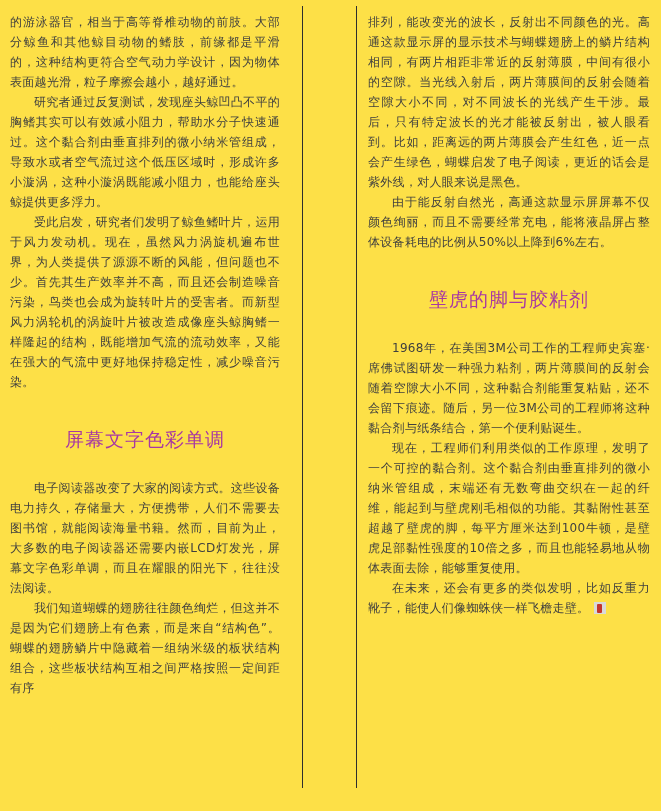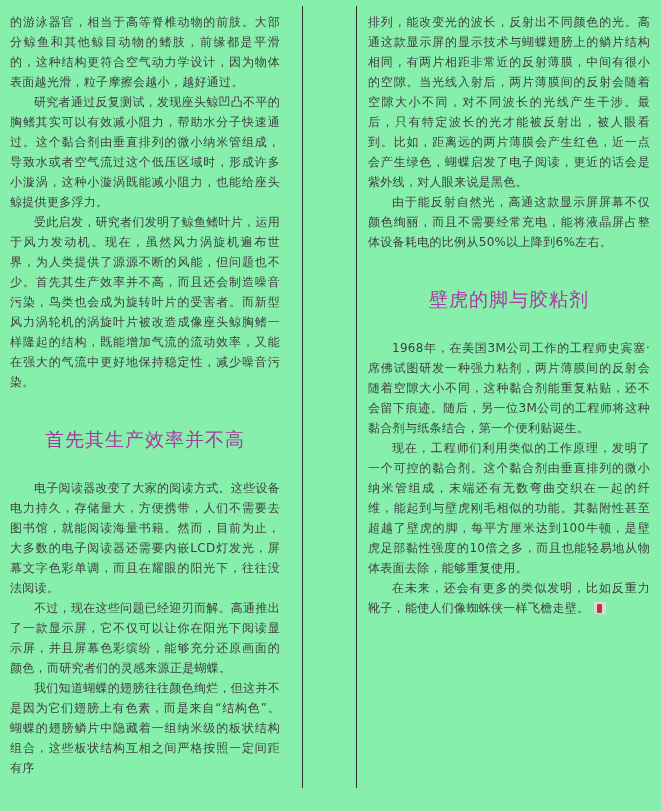--- a/index.html
+++ b/index.html
@@ -4,21 +4,21 @@
 <style>
   html, body {
     margin: 0;
     padding: 0;
     background: #ffffff;
   }
   .page {
     position: relative;
     width: 661px;
     height: 811px;
-    background: #86efac;
+    background: #fde047;
     overflow: hidden;
     font-family: "DejaVu Sans", sans-serif;
   }
   .column {
     position: absolute;
     top: 12px;
     font-size: 12px;
     line-height: 20px;
     color: #3f3f3f;
     letter-spacing: 0.3px;
@@ -75,23 +75,22 @@
 
 <div class="page">
 
   <div class="rule rule-inner-left"></div>
   <div class="rule rule-inner-right"></div>
 
   <div class="column col-left">
     <p class="no-indent">的游泳器官，相当于高等脊椎动物的前肢。大部分鲸鱼和其他鲸目动物的鳍肢，前缘都是平滑的，这种结构更符合空气动力学设计，因为物体表面越光滑，粒子摩擦会越小，越好通过。</p>
     <p class="indent">研究者通过反复测试，发现座头鲸凹凸不平的胸鳍其实可以有效减小阻力，帮助水分子快速通过。这个黏合剂由垂直排列的微小纳米管组成，导致水或者空气流过这个低压区域时，形成许多小漩涡，这种小漩涡既能减小阻力，也能给座头鲸提供更多浮力。</p>
     <p class="indent">受此启发，研究者们发明了鲸鱼鳍叶片，运用于风力发动机。现在，虽然风力涡旋机遍布世界，为人类提供了源源不断的风能，但问题也不少。首先其生产效率并不高，而且还会制造噪音污染，鸟类也会成为旋转叶片的受害者。而新型风力涡轮机的涡旋叶片被改造成像座头鲸胸鳍一样隆起的结构，既能增加气流的流动效率，又能在强大的气流中更好地保持稳定性，减少噪音污染。</p>
-    <h2 class="section-heading">首先其生产效率并不高</h2>
+    <h2 class="section-heading">屏幕文字色彩单调</h2>
     <p class="indent">电子阅读器改变了大家的阅读方式。这些设备电力持久，存储量大，方便携带，人们不需要去图书馆，就能阅读海量书籍。然而，目前为止，大多数的电子阅读器还需要内嵌LCD灯发光，屏幕文字色彩单调，而且在耀眼的阳光下，往往没法阅读。</p>
-    <p class="indent">不过，现在这些问题已经迎刃而解。高通推出了一款显示屏，它不仅可以让你在阳光下阅读显示屏，并且屏幕色彩缤纷，能够充分还原画面的颜色，而研究者们的灵感来源正是蝴蝶。</p>
     <p class="indent">我们知道蝴蝶的翅膀往往颜色绚烂，但这并不是因为它们翅膀上有色素，而是来自“结构色”。蝴蝶的翅膀鳞片中隐藏着一组纳米级的板状结构组合，这些板状结构互相之间严格按照一定间距有序</p>
   </div>
 
   <div class="column col-right">
     <p class="no-indent">排列，能改变光的波长，反射出不同颜色的光。高通这款显示屏的显示技术与蝴蝶翅膀上的鳞片结构相同，有两片相距非常近的反射薄膜，中间有很小的空隙。当光线入射后，两片薄膜间的反射会随着空隙大小不同，对不同波长的光线产生干涉。最后，只有特定波长的光才能被反射出，被人眼看到。比如，距离远的两片薄膜会产生红色，近一点会产生绿色，蝴蝶启发了电子阅读，更近的话会是紫外线，对人眼来说是黑色。</p>
     <p class="indent">由于能反射自然光，高通这款显示屏屏幕不仅颜色绚丽，而且不需要经常充电，能将液晶屏占整体设备耗电的比例从50%以上降到6%左右。</p>
     <h2 class="section-heading">壁虎的脚与胶粘剂</h2>
     <p class="indent">1968年，在美国3M公司工作的工程师史宾塞·席佛试图研发一种强力粘剂，两片薄膜间的反射会随着空隙大小不同，这种黏合剂能重复粘贴，还不会留下痕迹。随后，另一位3M公司的工程师将这种黏合剂与纸条结合，第一个便利贴诞生。</p>
     <p class="indent">现在，工程师们利用类似的工作原理，发明了一个可控的黏合剂。这个黏合剂由垂直排列的微小纳米管组成，末端还有无数弯曲交织在一起的纤维，能起到与壁虎刚毛相似的功能。其黏附性甚至超越了壁虎的脚，每平方厘米达到100牛顿，是壁虎足部黏性强度的10倍之多，而且也能轻易地从物体表面去除，能够重复使用。</p>
     <p class="indent">

